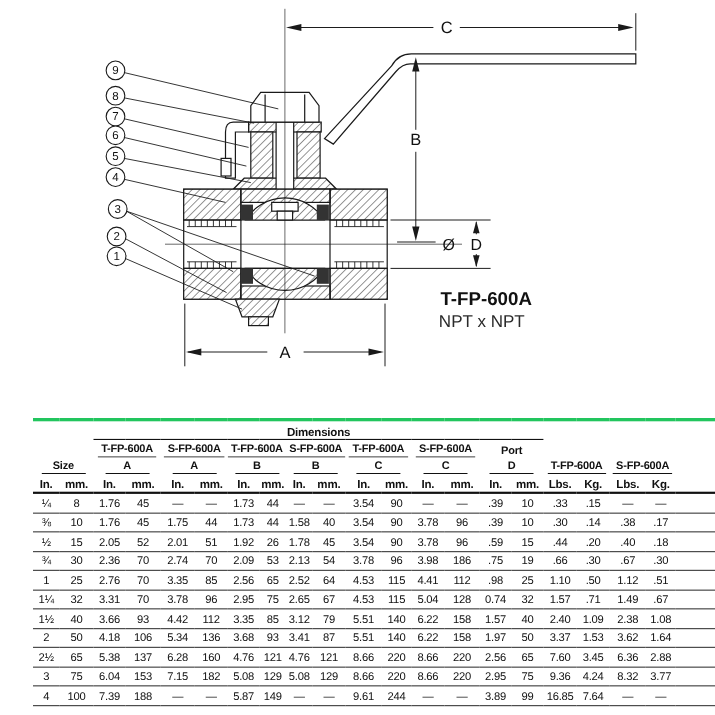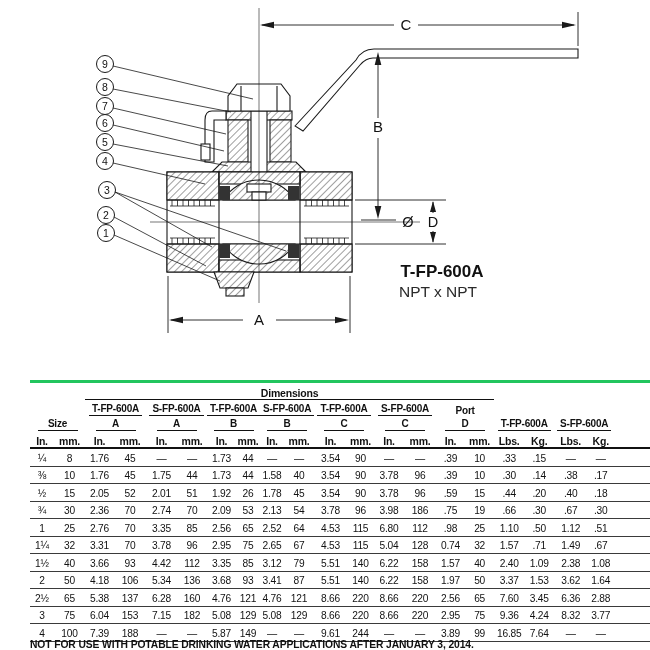--- a/index.html
+++ b/index.html
@@ -364,21 +364,21 @@
       <td>2.76</td>
       <td>70</td>
       <td>3.35</td>
       <td>85</td>
       <td>2.56</td>
       <td>65</td>
       <td>2.52</td>
       <td>64</td>
       <td>4.53</td>
       <td>115</td>
-      <td>6.80</td>
+      <td>4.41</td>
       <td>112</td>
       <td>.98</td>
       <td>25</td>
       <td>1.10</td>
       <td>.50</td>
       <td>1.12</td>
       <td>.51</td>
       <td></td>
     </tr>
 
@@ -521,14 +521,13 @@
       <td>99</td>
       <td>16.85</td>
       <td>7.64</td>
       <td>—</td>
       <td>—</td>
       <td></td>
     </tr>
   </tbody>
   </table>
 
-  <div class="note">NOT FOR USE WITH POTABLE DRINKING WATER APPLICATIONS AFTER JANUARY 3, 2014.</div>
 </div>
 
 </body></html>

